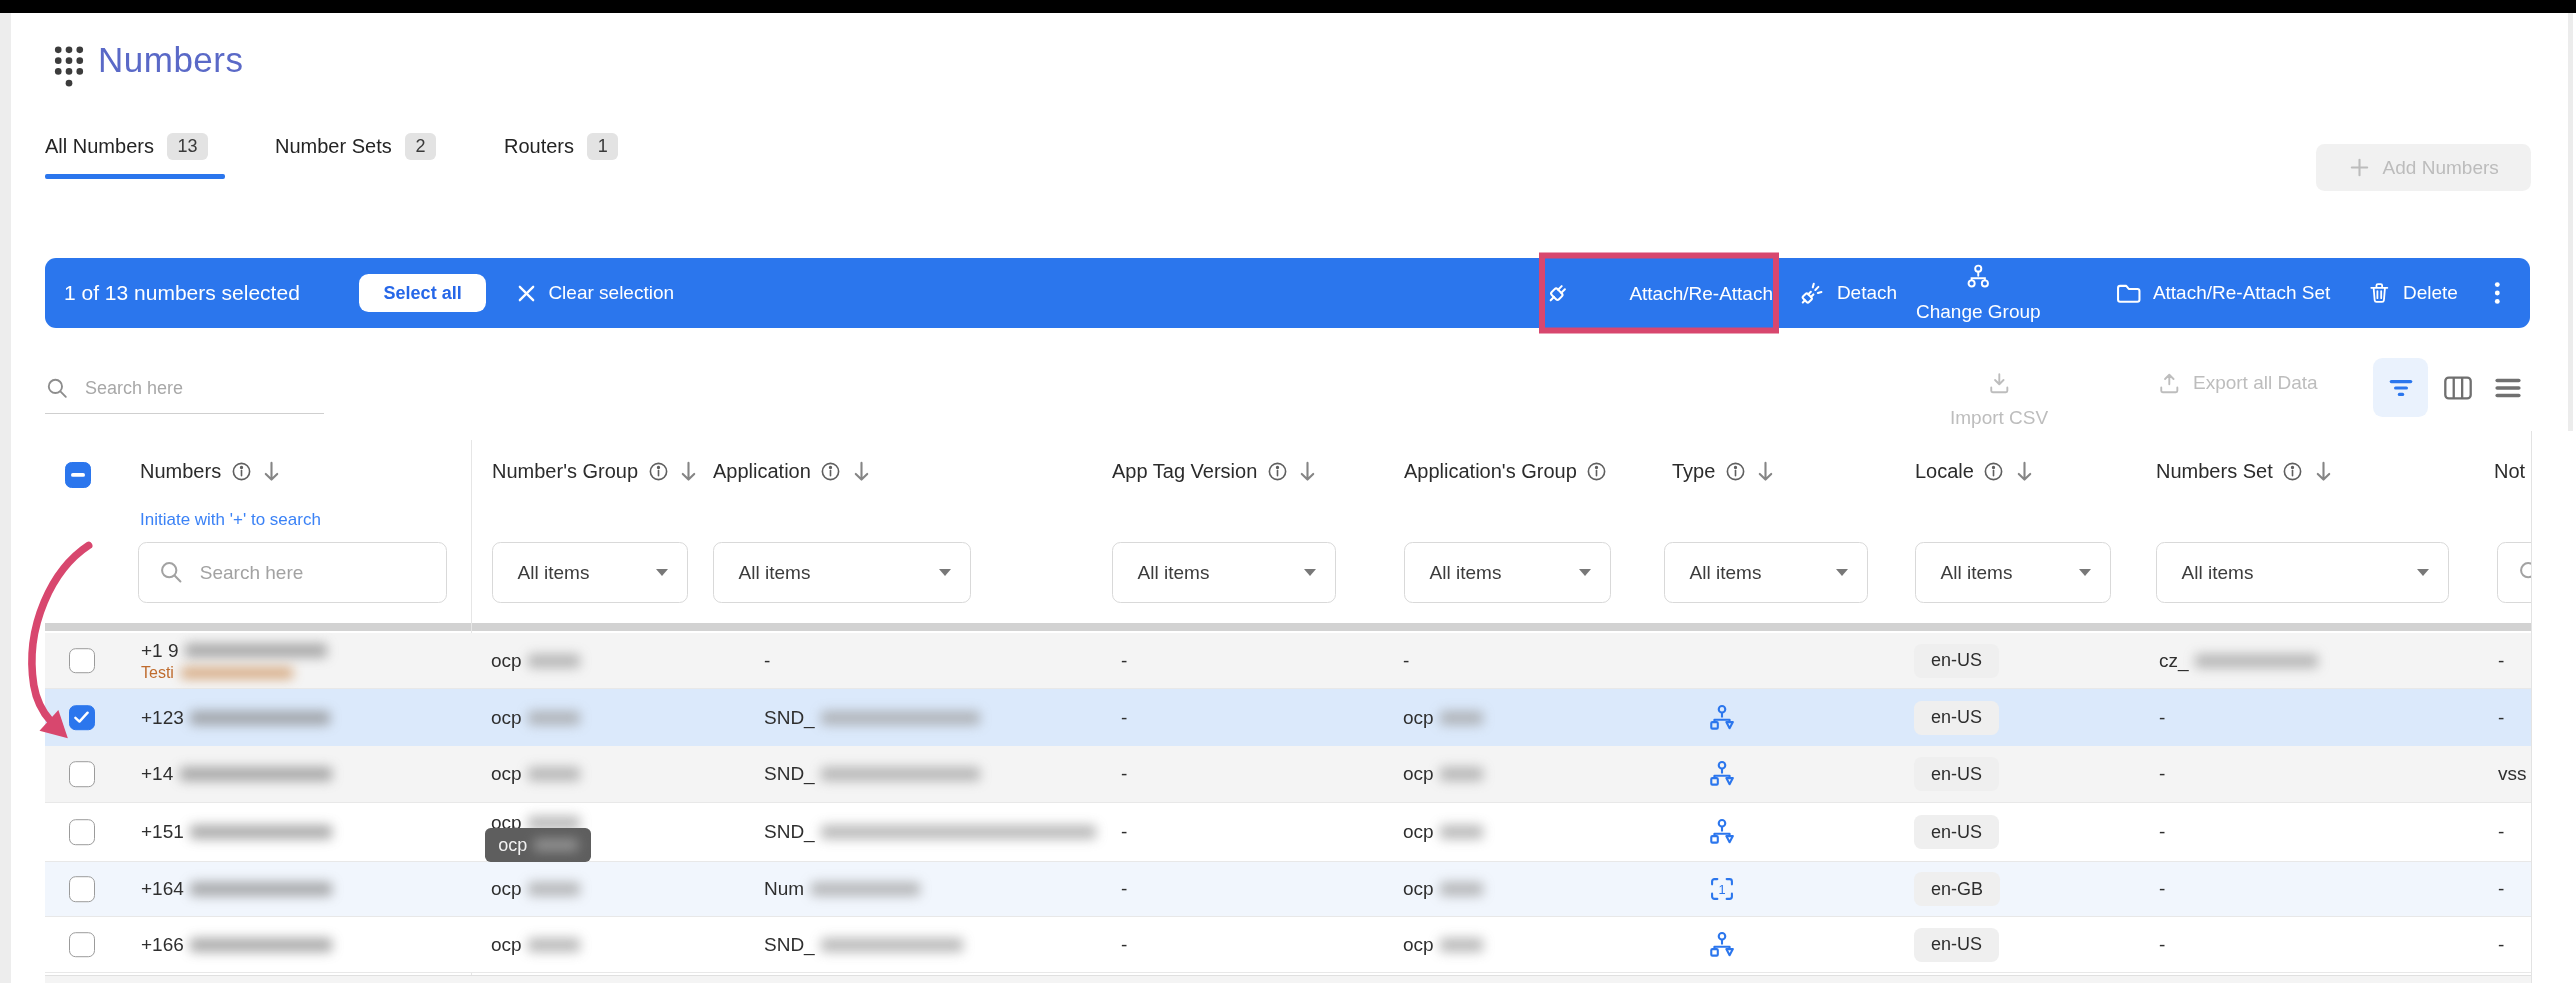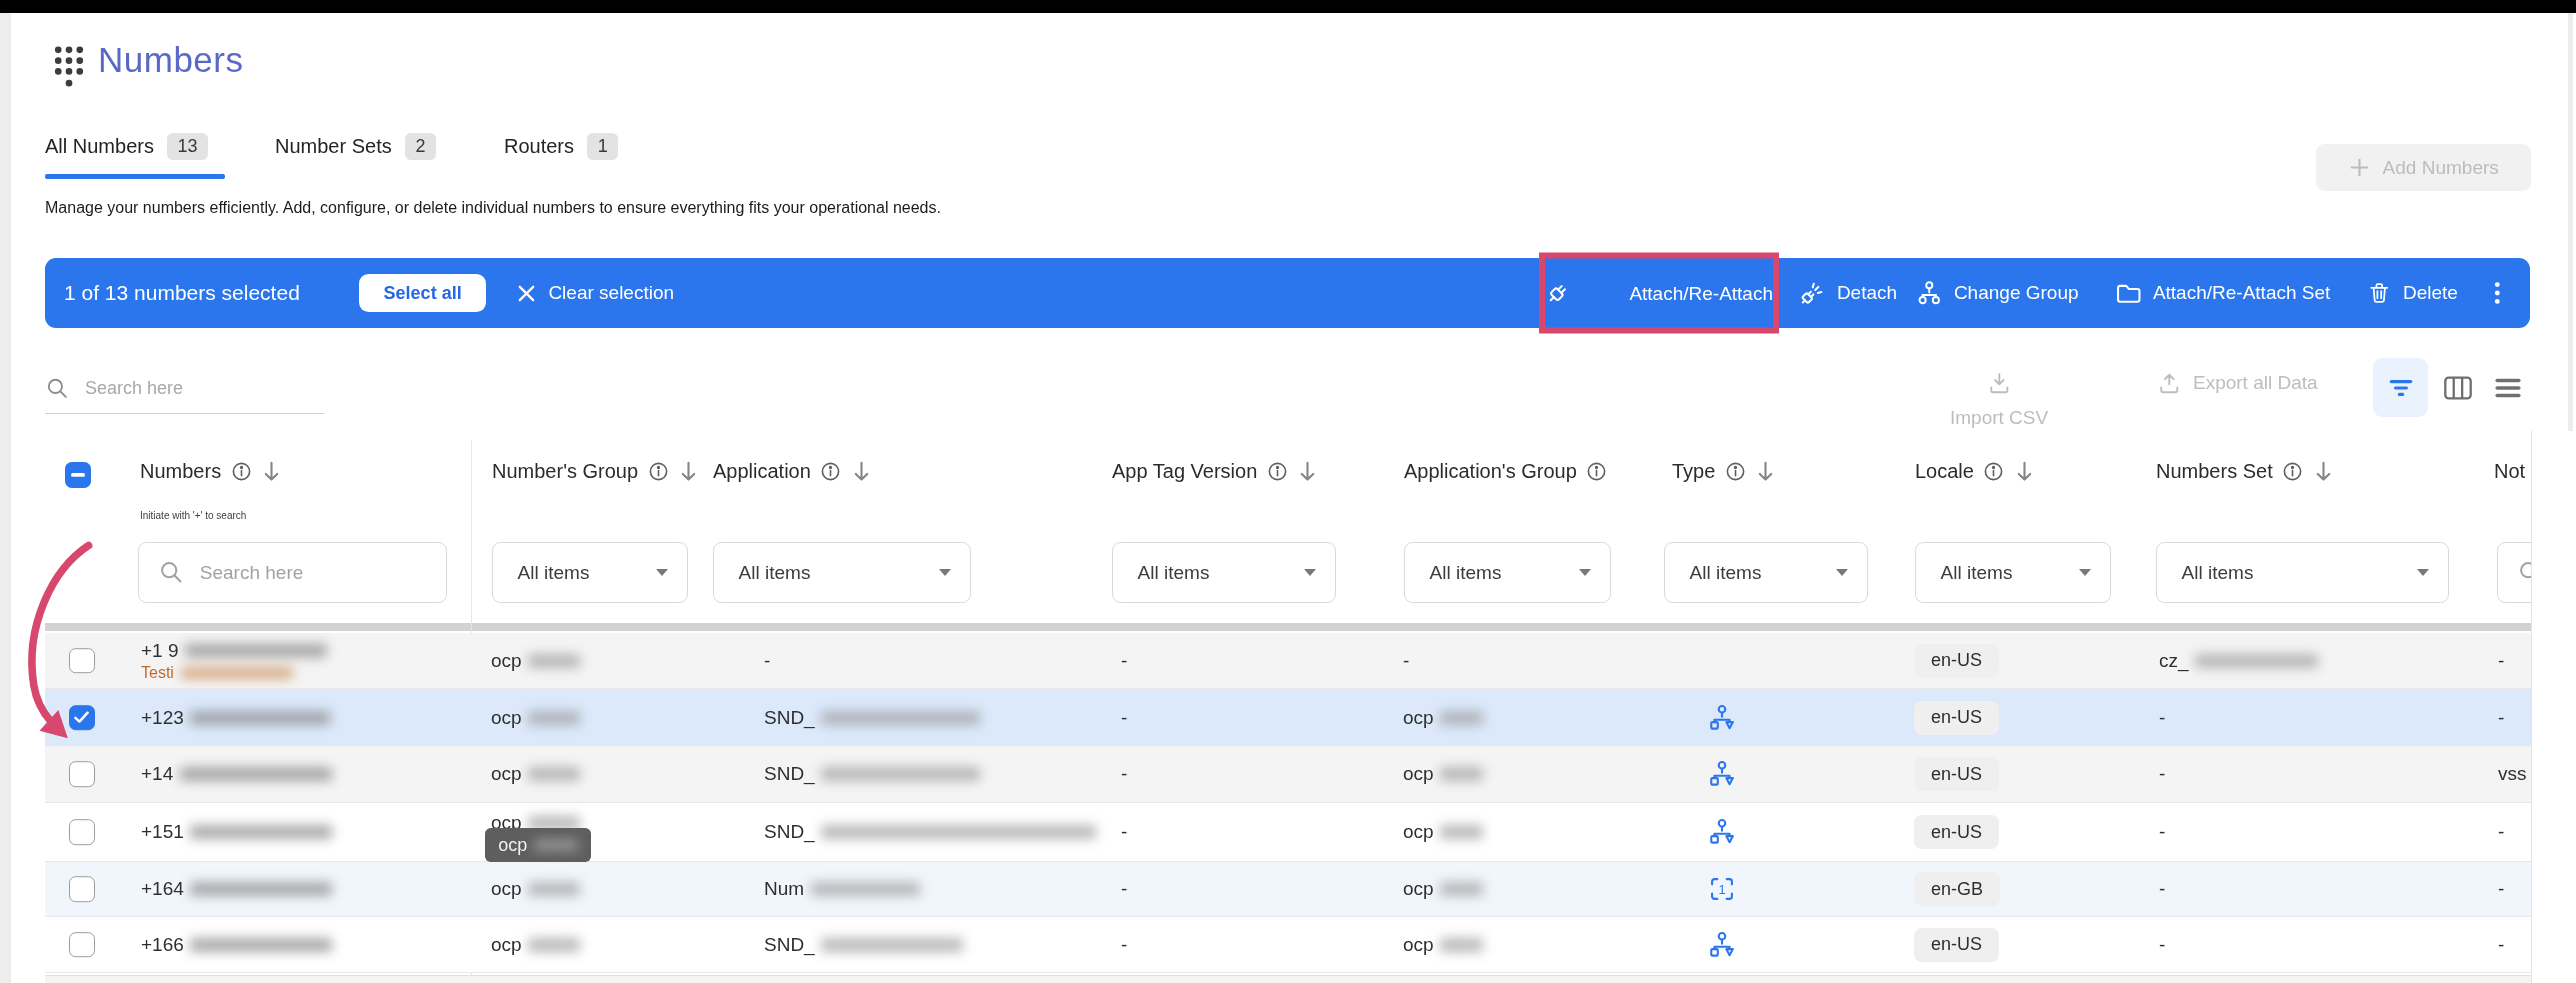--- a/index.html
+++ b/index.html
@@ -32,21 +32,21 @@
   .tb-search{left:45px;top:364px;width:279px;height:49px;border-bottom:1.9px solid #cfcfcf;display:flex;align-items:center;gap:13.3px;}
   .tb-search input{border:none;outline:none;font-size:18px;color:#444;width:208px;font-family:"Liberation Sans",sans-serif;background:transparent;}
   .tb-search input::placeholder{color:#a8a8a8;}
   .tb-link{top:371px;display:flex;align-items:center;gap:11.4px;font-size:19px;color:#bdbdbd;cursor:pointer;}
   .icon-btn{display:flex;align-items:center;justify-content:center;cursor:pointer;}
   .filter-btn{left:2373px;top:358px;width:55px;height:59px;background:#eaf2fd;border-radius:9.5px;}
   .cols-btn{left:2438px;top:369px;width:40px;height:38px;}
   .rows-btn{left:2489px;top:371px;width:38px;height:34px;}
   
   .hcol{top:460px;display:flex;align-items:center;gap:9.5px;font-size:20px;font-weight:500;color:#2c2c2c;white-space:nowrap;}
-  .hint{left:140px;top:510px;font-size:10px;color:#404040;}
+  .hint{left:140px;top:510px;font-size:17px;color:#3b82f6;}
   .box{border:0.9px solid #d9d9d9;border-radius:8.5px;background:#fff;box-sizing:border-box;height:61px;top:542px;display:flex;align-items:center;}
   .searchbox{gap:13.3px;padding:0 19px;}
   .searchbox input{border:none;outline:none;font-size:19px;color:#444;width:70%;font-family:"Liberation Sans",sans-serif;background:transparent;}
   .searchbox input::placeholder{color:#a2a2a2;}
   .dd{justify-content:space-between;padding:0 19px 0 24.6px;font-size:19px;color:#3c3c3c;cursor:pointer;gap:13px;}
   .caret{width:0;height:0;border-left:6.6px solid transparent;border-right:6.6px solid transparent;border-top:7.6px solid #787878;}
   .hdr-band{left:45px;top:623px;width:2486px;height:7.6px;background:#d2d2d2;}
   .vdiv{left:471px;top:440px;width:0.9px;height:543px;background:#e6e6e6;}
   
   .row{position:absolute;left:45px;width:2486px;box-sizing:border-box;border-bottom:0.9px solid #e8e8e8;background:#fff;}
@@ -106,21 +106,20 @@
   <div class="abs tab" style="left:275px;">
     <span>Number Sets</span>
     <span class="count">2</span>
   </div>
   <div class="abs tab" style="left:504px;">
     <span>Routers</span>
     <span class="count">1</span>
   </div>
   <div class="abs tab-underline"></div>
 
-  <div class="abs desc">Manage your numbers efficiently. Add, configure, or delete individual numbers to ensure everything fits your operational needs.</div>
 
   <div class="abs add-btn">
     <svg width="23" height="23" viewBox="0 0 24 24" stroke="#bcbcbc" stroke-width="2.2" stroke-linecap="round" fill="none">
       <line x1="12" y1="4" x2="12" y2="20"></line>
         <line x1="4" y1="12" x2="20" y2="12"></line>
     </svg>
     <span>Add Numbers</span>
   </div>
 
   <div class="abs selbar">
@@ -154,21 +153,21 @@
             <line x1="10.8" y1="15" x2="10.8" y2="11.5"></line>
           <line x1="9" y1="21.5" x2="9" y2="24.5"></line>
         </g>
         <line x1="16" y1="10" x2="19" y2="7"></line>
           <line x1="18.5" y1="13" x2="22" y2="12"></line>
           <line x1="13.5" y1="7.5" x2="14.5" y2="4"></line>
       </svg>
       <span>Detach</span>
     </div>
 
-    <div class="abs bar-act" style="left:1871px;">
+    <div class="abs bar-act" style="left:1871px;flex-direction:column;">
       <svg width="26.5" height="26.5" viewBox="0 0 26 26" stroke="#fff" stroke-width="1.9" fill="none" stroke-linecap="round">
         <circle cx="13" cy="5.5" r="3"></circle>
         <path d="M13 8.5 v4 M6.5 16.5 v-1.5 h13 v1.5"></path>
         <circle cx="6.5" cy="20" r="3"></circle>
           <circle cx="19.5" cy="20" r="3"></circle>
       </svg>
       <span>Change Group</span>
     </div>
 
     <div class="abs bar-act" style="left:2070px;">

